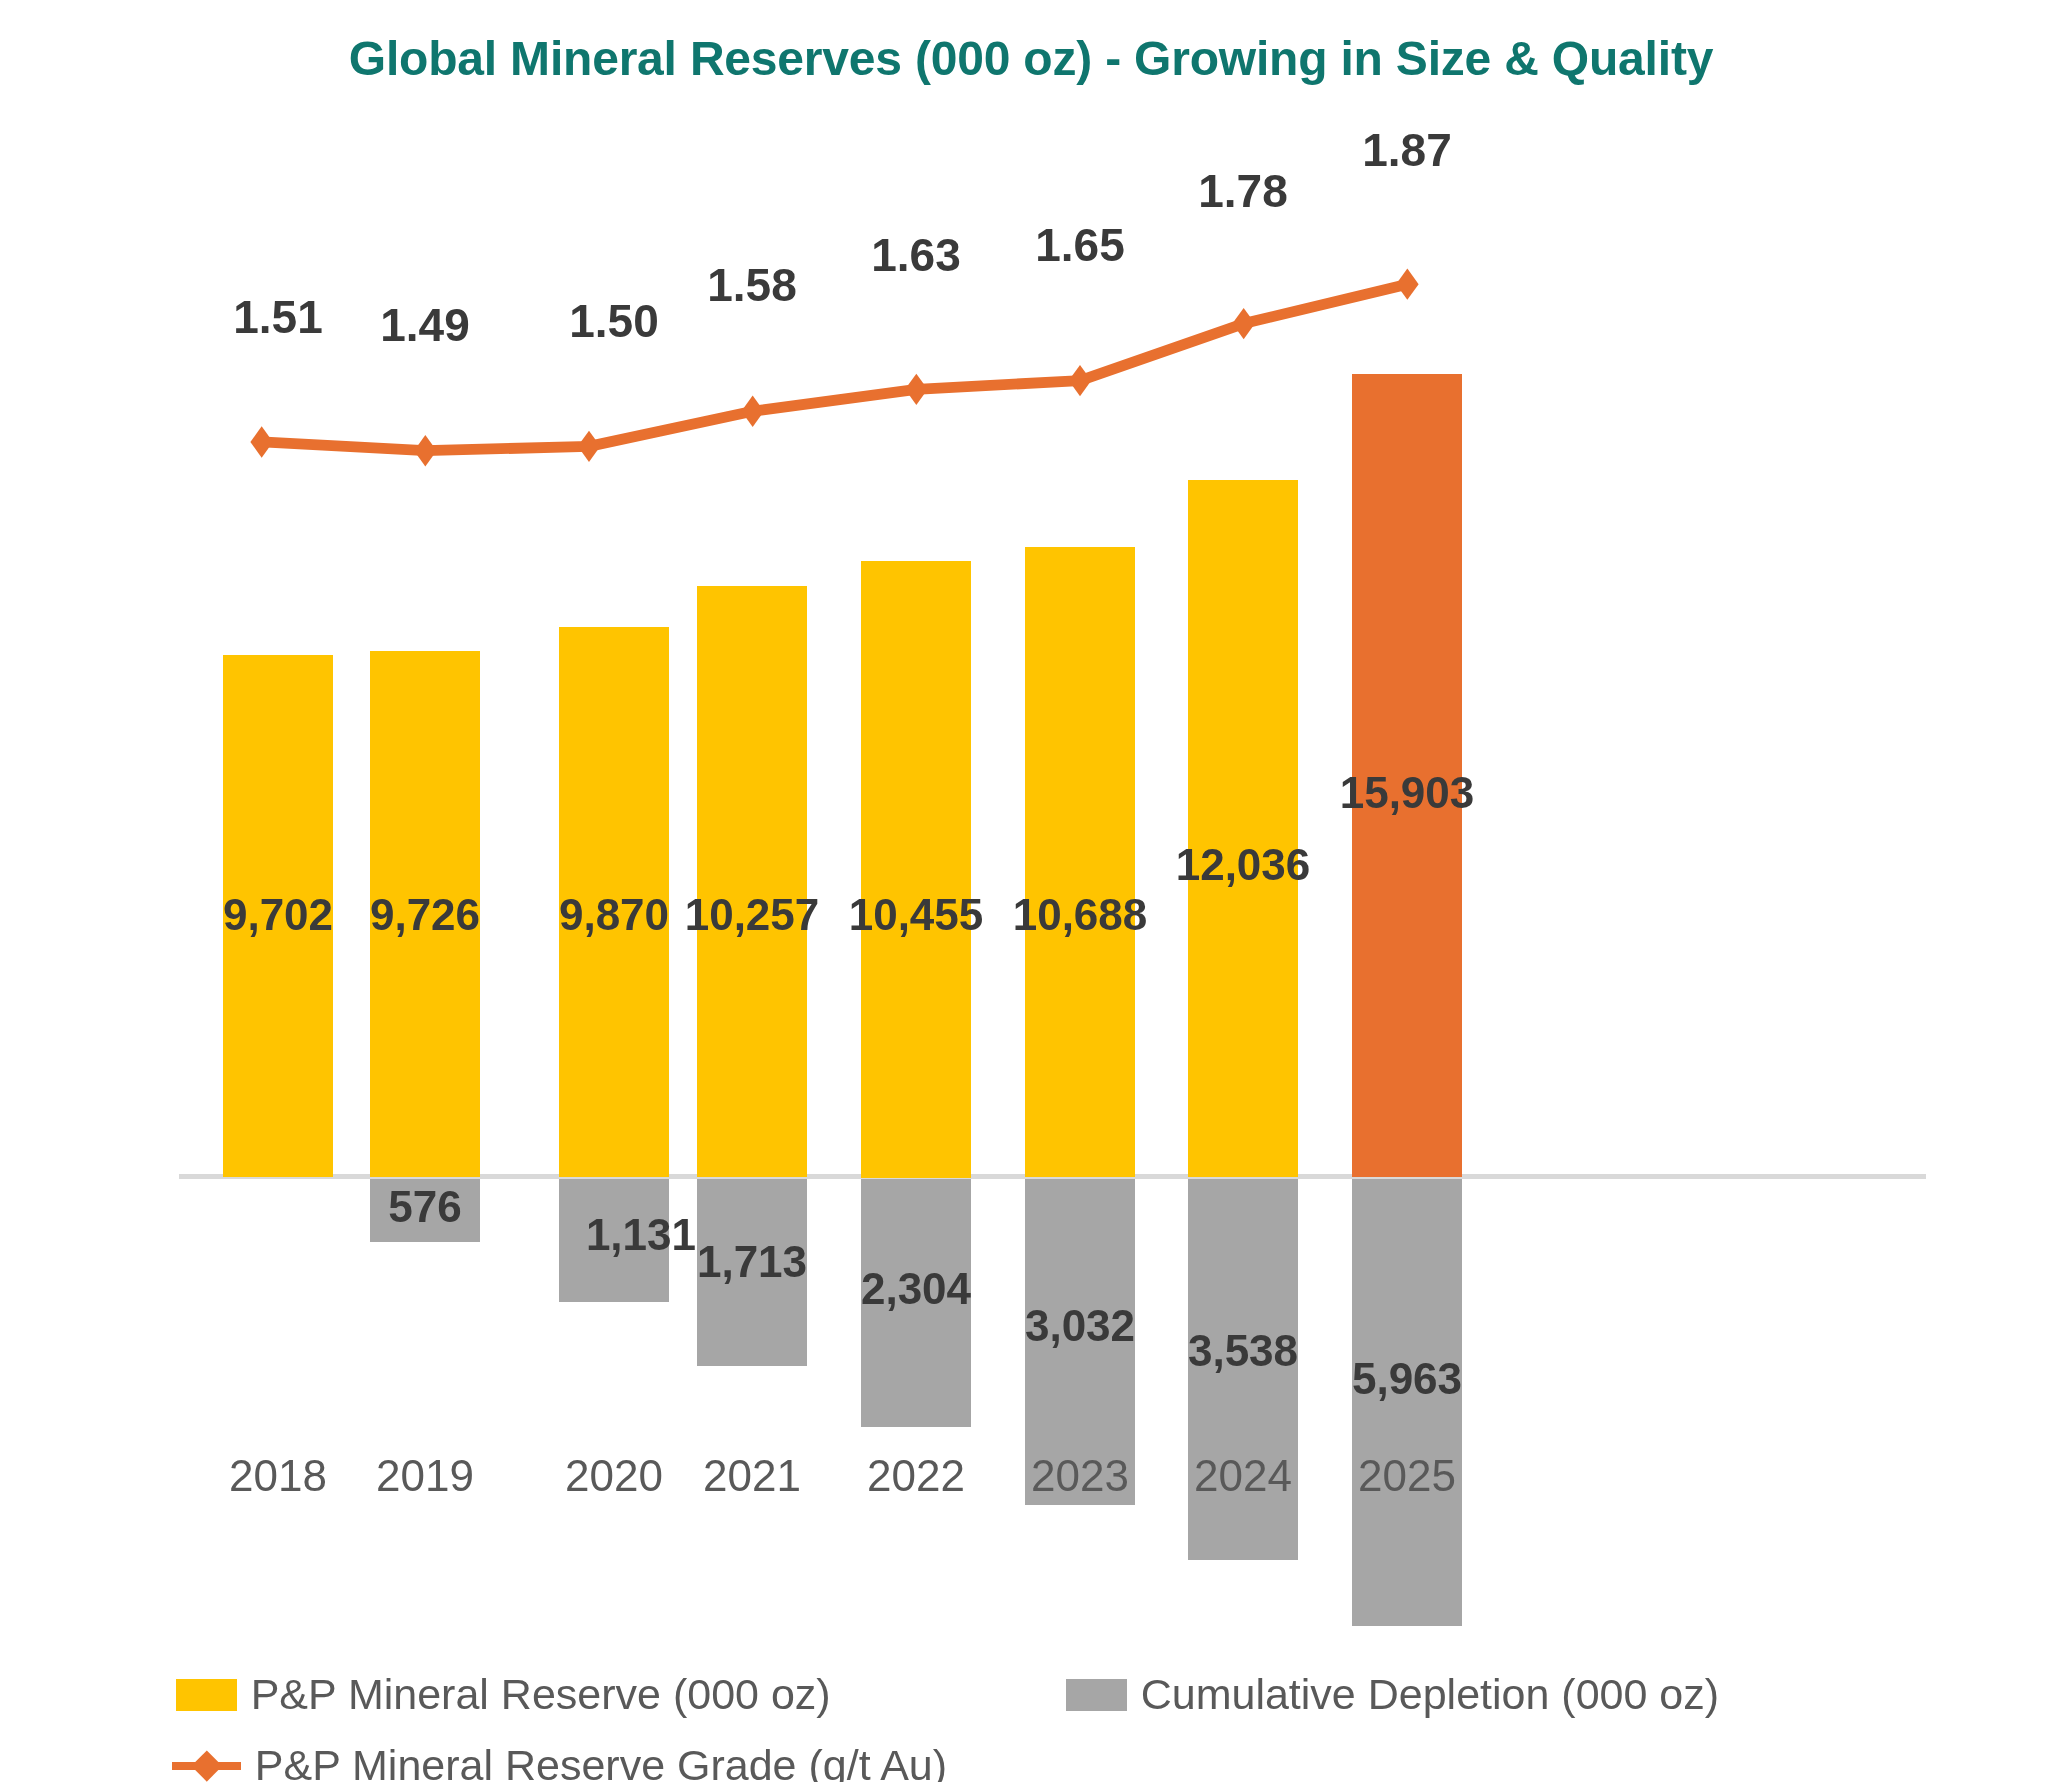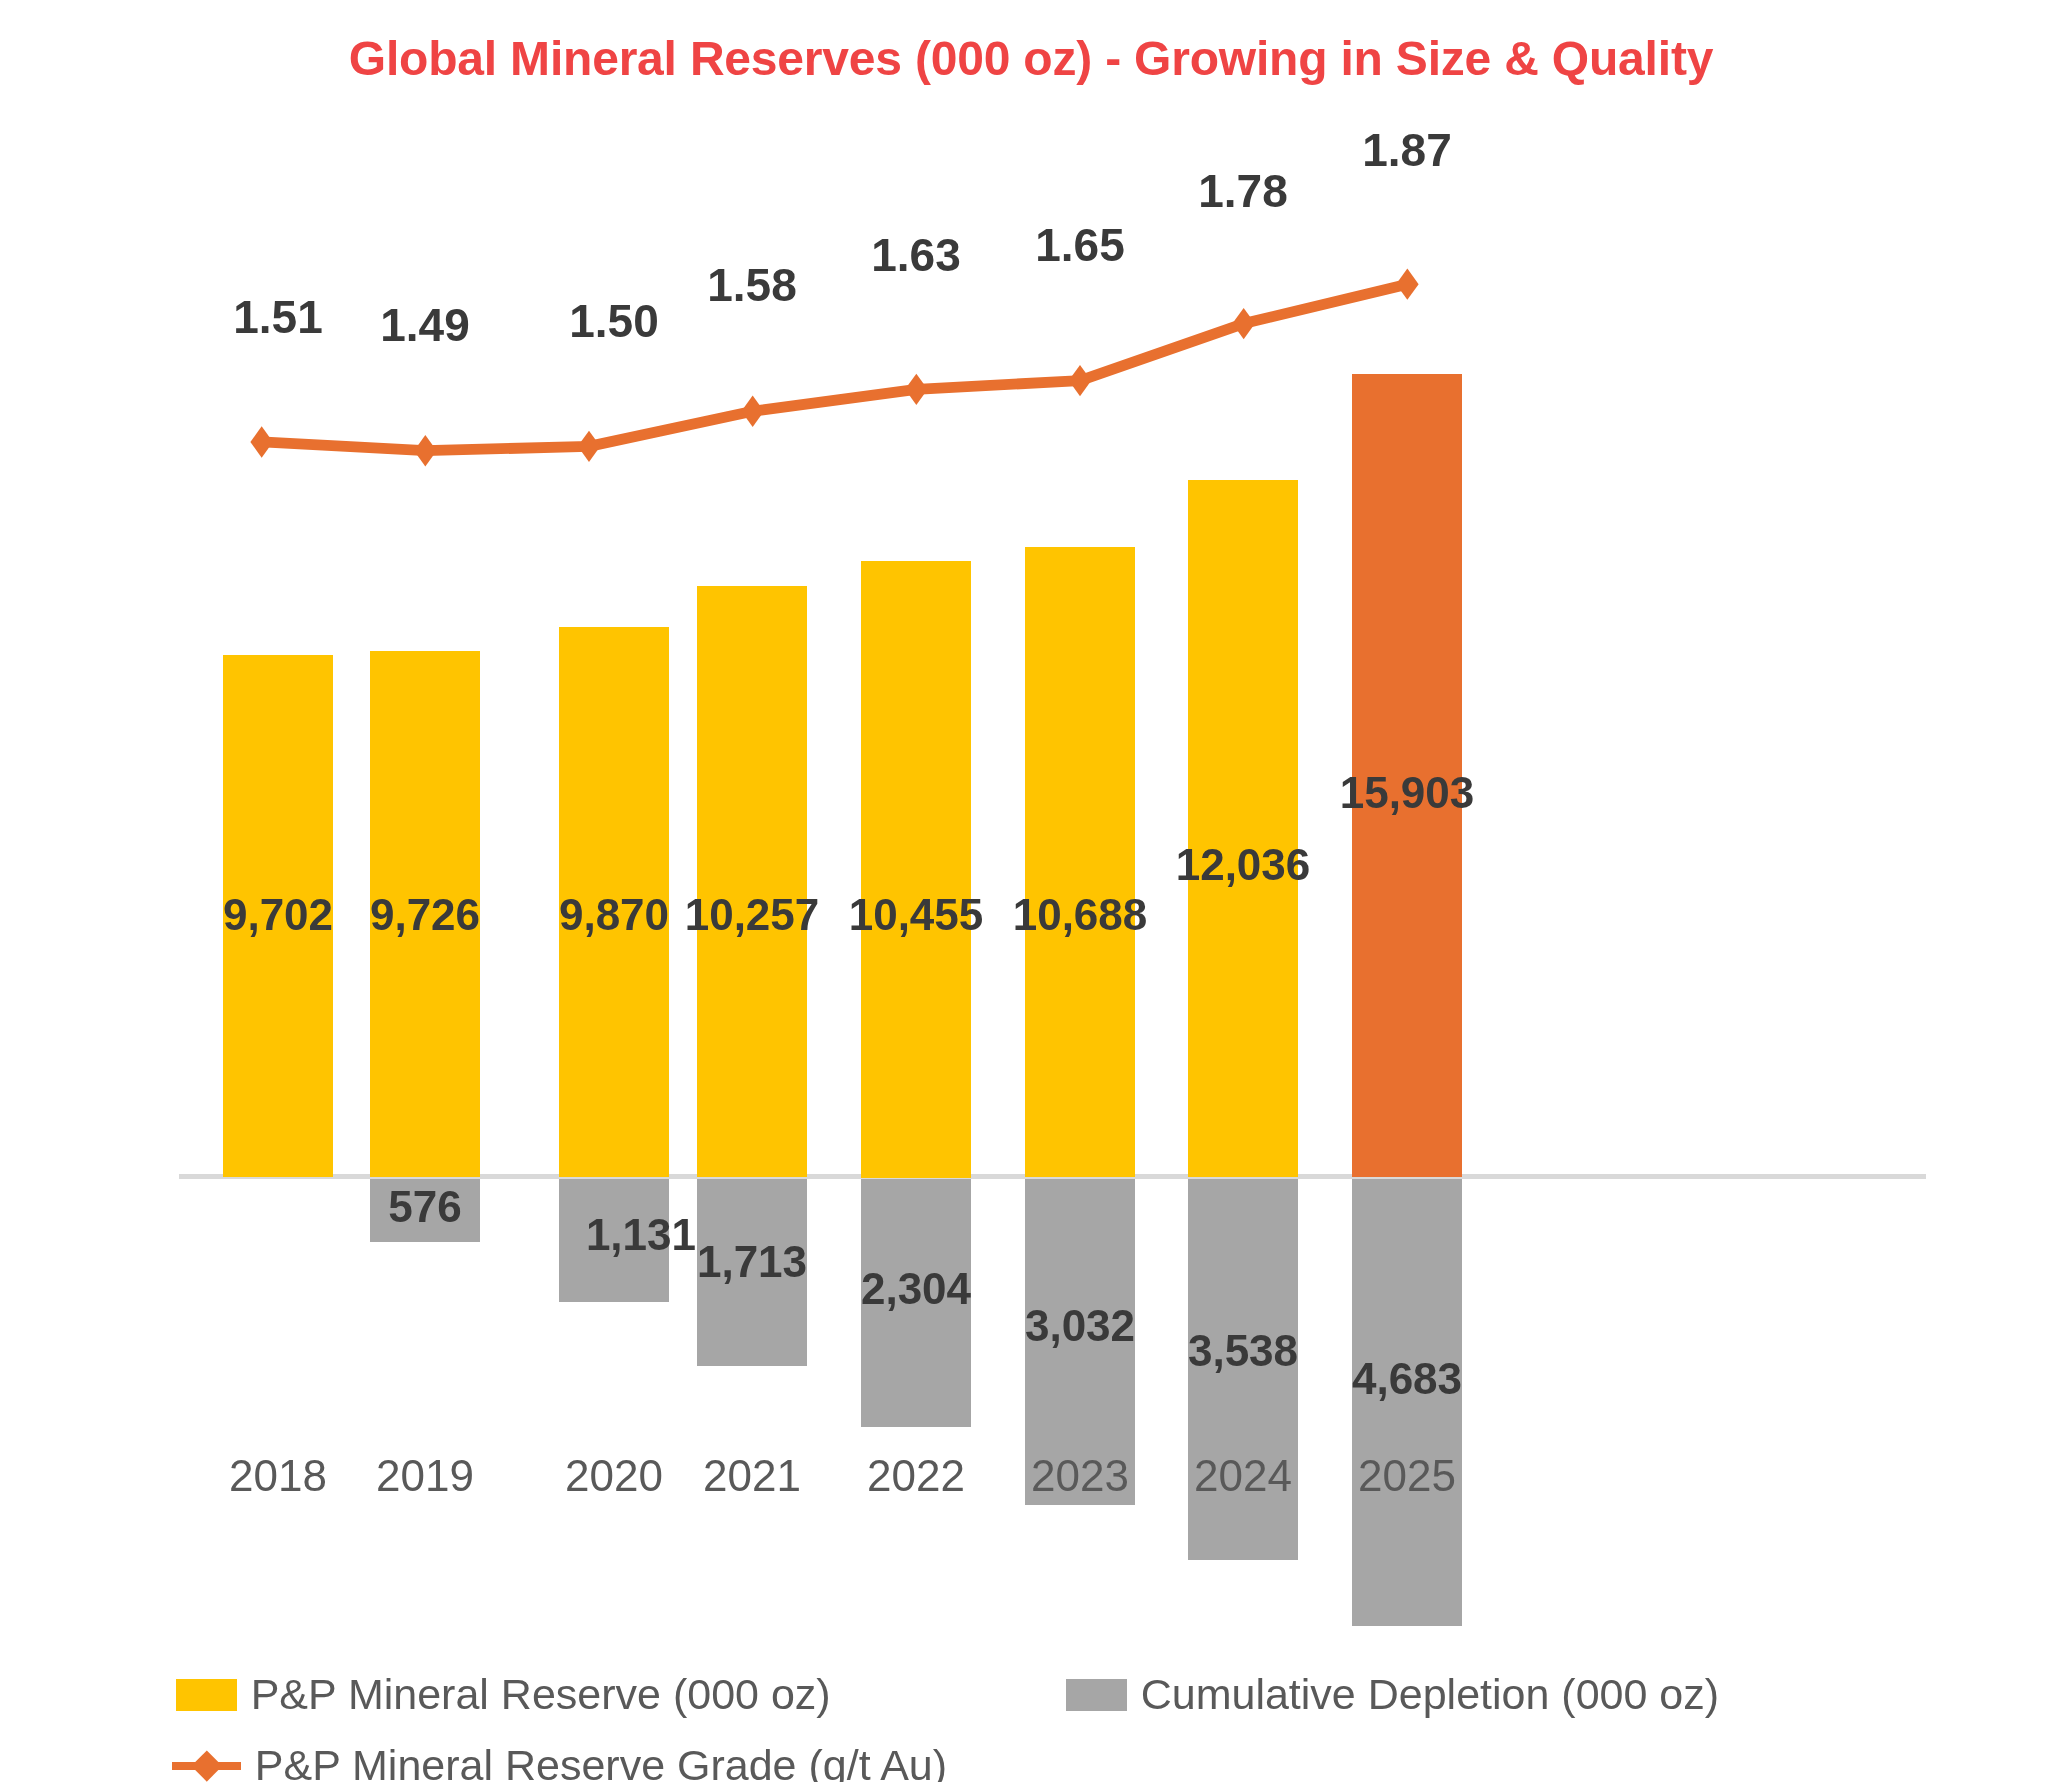--- a/index.html
+++ b/index.html
@@ -19,21 +19,21 @@
 
   
   #chart-title {
     position: absolute;
     left: 0;
     top: 31px;
     width: 2062px;
     text-align: center;
     font-size: 48px;
     font-weight: bold;
-    color: #ef4444;
+    color: #0f766e;
     letter-spacing: -0.2px;
     white-space: nowrap;
   }
 
   
   #plot-area {
     position: absolute;
     left: 0;
     top: 0;
     width: 2062px;
@@ -264,21 +264,21 @@
       <div class="bar-neg" style="height:381px;"></div>
       <div class="bar-neg-label" style="top:1326px;">3,538</div>
       <div class="x-tick-label">2024</div>
     </div>
 
     <div class="bar-group" style="left:1325px;">
       <div class="line-label" style="top:123px;">1.87</div>
       <div class="bar-pos highlight" style="top:374px;height:803px;"></div>
       <div class="bar-pos-label" style="top:768px;">15,903</div>
       <div class="bar-neg" style="height:447px;"></div>
-      <div class="bar-neg-label" style="top:1354px;">4,683</div>
+      <div class="bar-neg-label" style="top:1354px;">5,963</div>
       <div class="x-tick-label">2025</div>
     </div>
   </div>
 
   <div id="legend">
     <div class="legend-row">
       <div class="legend-item" style="left:0px;">
         <span class="legend-swatch reserve"></span>
         <span class="legend-label">P&amp;P Mineral Reserve (000 oz)</span>
       </div>

